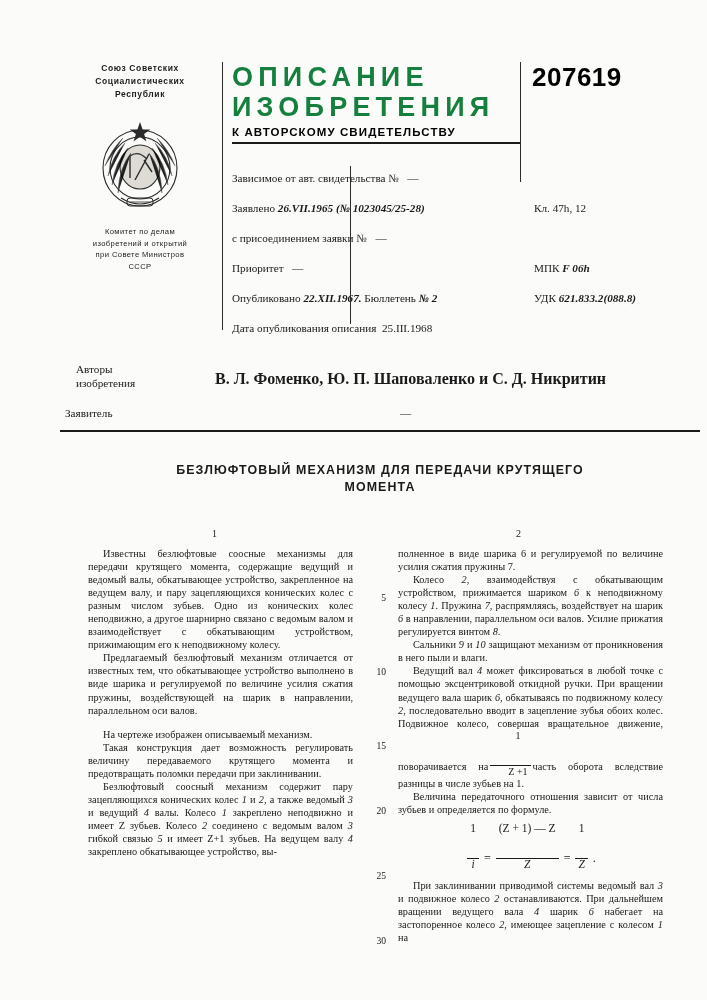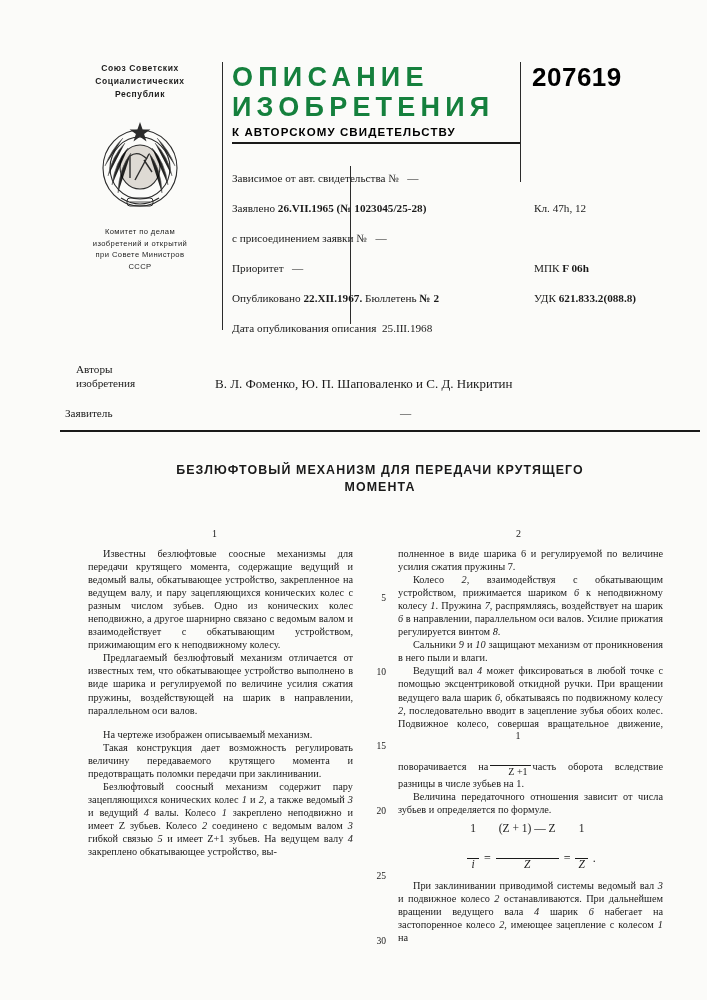--- a/index.html
+++ b/index.html
@@ -152,21 +152,21 @@
     position: absolute;
     left: 0;
     top: 0;
   }
   .bib-right {
     position: absolute;
     left: 302px;
     top: 0;
     font-size: 11.2px;
   }
-  .bold { font-weight: bold; }
+  .bold { font-weight: bold; font-style: italic; }
   .bib-vline {
     position: absolute;
     left: 290px;
     top: 104px;
     width: 1px;
     height: 158px;
     background: #2b2b2b;
   }
 
   
@@ -179,23 +179,23 @@
   }
   .auth-label {
     position: absolute;
     left: 16px;
     top: 0;
     line-height: 14px;
   }
   .auth-names {
     position: absolute;
     left: 155px;
-    top: 14px;
-    font-weight: normal;
-    font-size: 13px;
+    top: 8px;
+    font-weight: bold;
+    font-size: 16px;
   }
   .applicant-label {
     position: absolute;
     left: 5px;
     top: 45px;
   }
   .applicant-dash {
     position: absolute;
     left: 340px;
     top: 45px;

